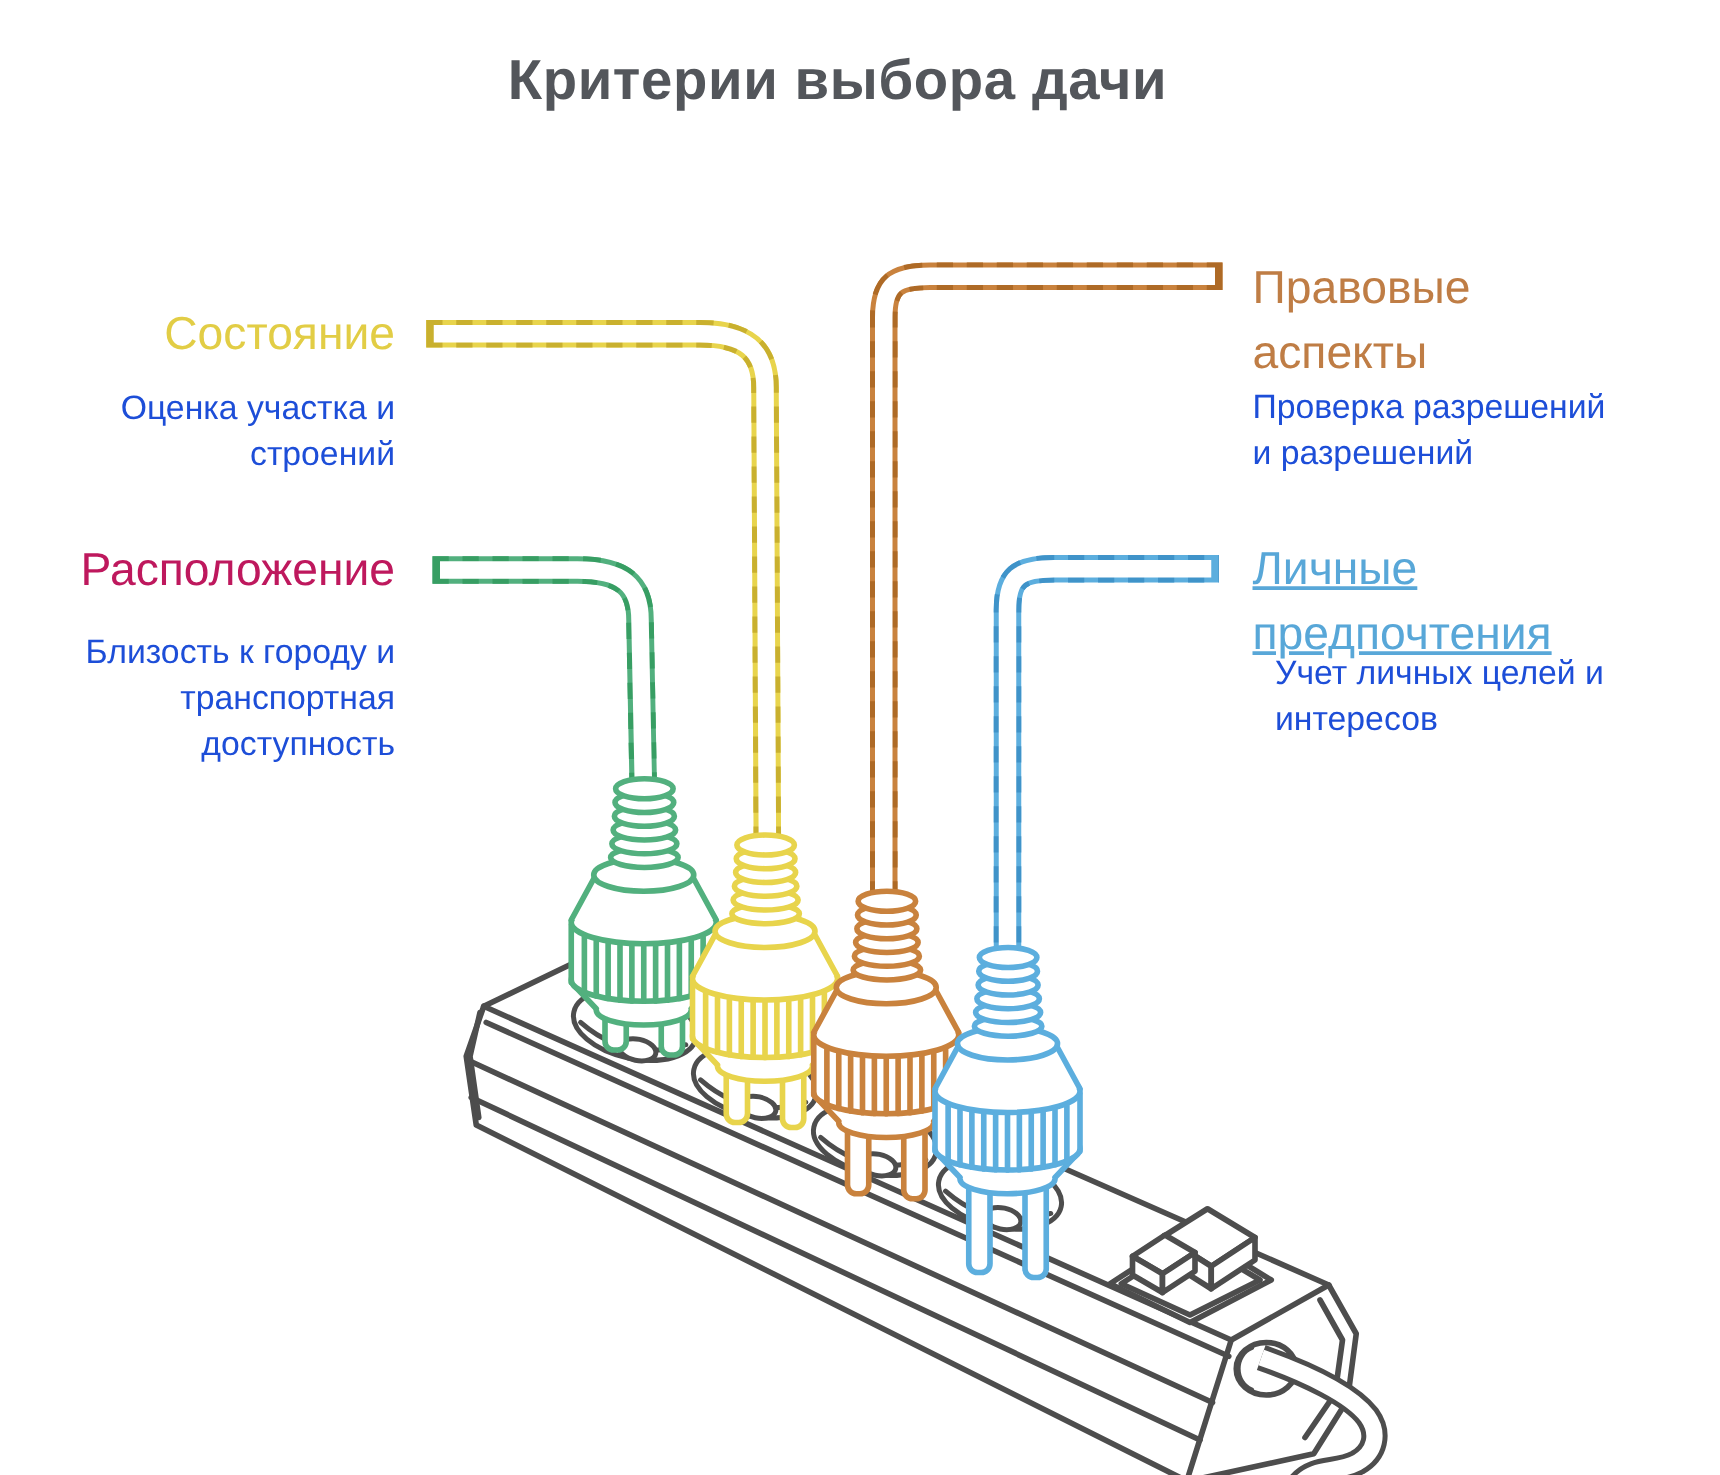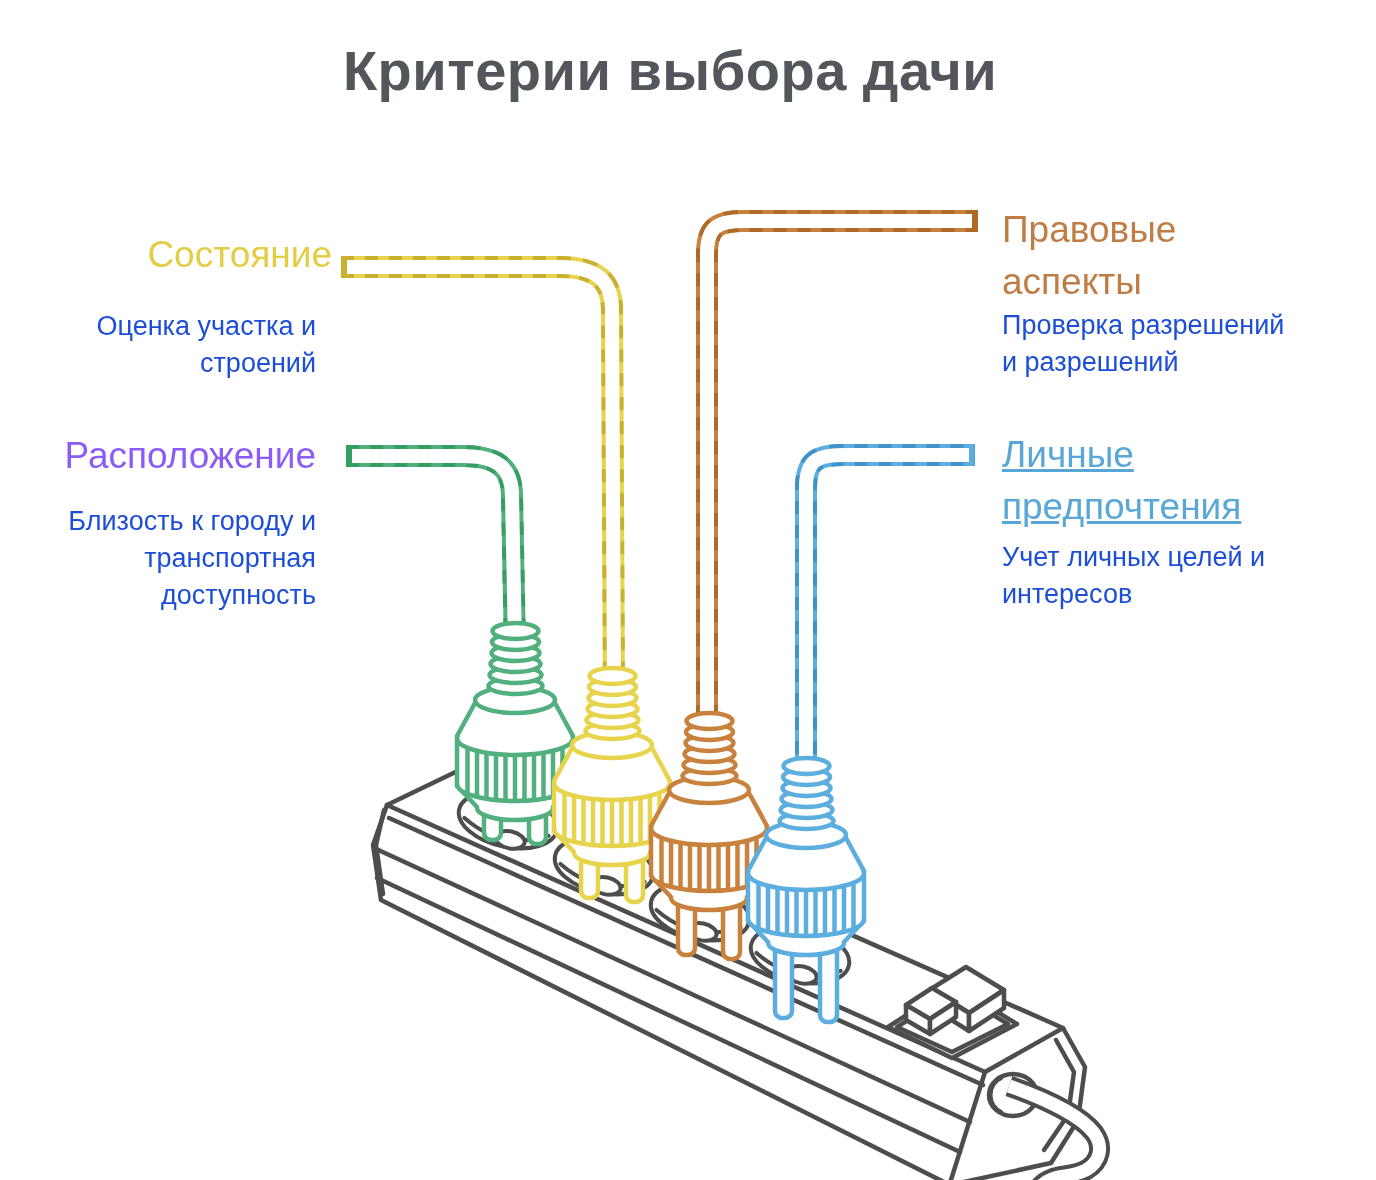--- a/index.html
+++ b/index.html
@@ -1,31 +1,31 @@
 <!DOCTYPE html>
 <html><head>
 <meta charset="utf-8">
 <style>
   html,body{margin:0;padding:0;background:#fff;}
   .canvas{position:relative;width:1376px;height:1180px;background:#ffffff;overflow:hidden;
           font-family:"Liberation Sans", sans-serif;}
   .title{position:absolute;left:0;top:38px;width:1340px;text-align:center;
-         font-size:56px;font-weight:700;color:#53565b;letter-spacing:.5px;white-space:pre-line;}
+         font-size:45px;font-weight:700;color:#53565b;letter-spacing:.5px;white-space:pre-line;}
   .label-block h2{margin:0;font-size:37px;font-weight:400;line-height:52px;white-space:pre-line;}
   .label-block p{margin:0;font-size:27px;line-height:37px;color:#1d4ed8;white-space:pre-line;}
   .col-left{position:absolute;left:0;width:316px;text-align:right;}
   .col-right{position:absolute;left:1002px;width:344px;text-align:left;}
-  .lb-condition{top:229px;margin-left:16px;}  .lb-condition h2{color:#e2cd45;}
+  .lb-condition{top:241px;}  .lb-condition h2{color:#e2cd45;}
   .ds-condition{top:308px;}
-  .lb-location{top:430px;}   .lb-location h2{color:#8b5cf6;}
+  .lb-location{top:430px;}   .lb-location h2{color:#be185d;}
   .ds-location{top:503px;}
   .lb-legal{top:193px;}      .lb-legal h2{color:#bf7d45;margin-top:11px;}
   .ds-legal{top:307px;}
   .lb-personal{top:429px;}   .lb-personal h2{color:#58a7d8;text-decoration:underline;}
-  .ds-personal{top:539px;}
+  .ds-personal{top:520px;margin-left:18px;}
   svg{position:absolute;left:0;top:0;}
   .st-green{stroke:#52b07e;}  .st-yellow{stroke:#e8d44c;}
   .st-orange{stroke:#c9823d;} .st-blue{stroke:#5caede;}
   .gray{stroke:#4d4d4d;}
 </style>
 </head>
 <body>
 
 <div class="canvas">
 

